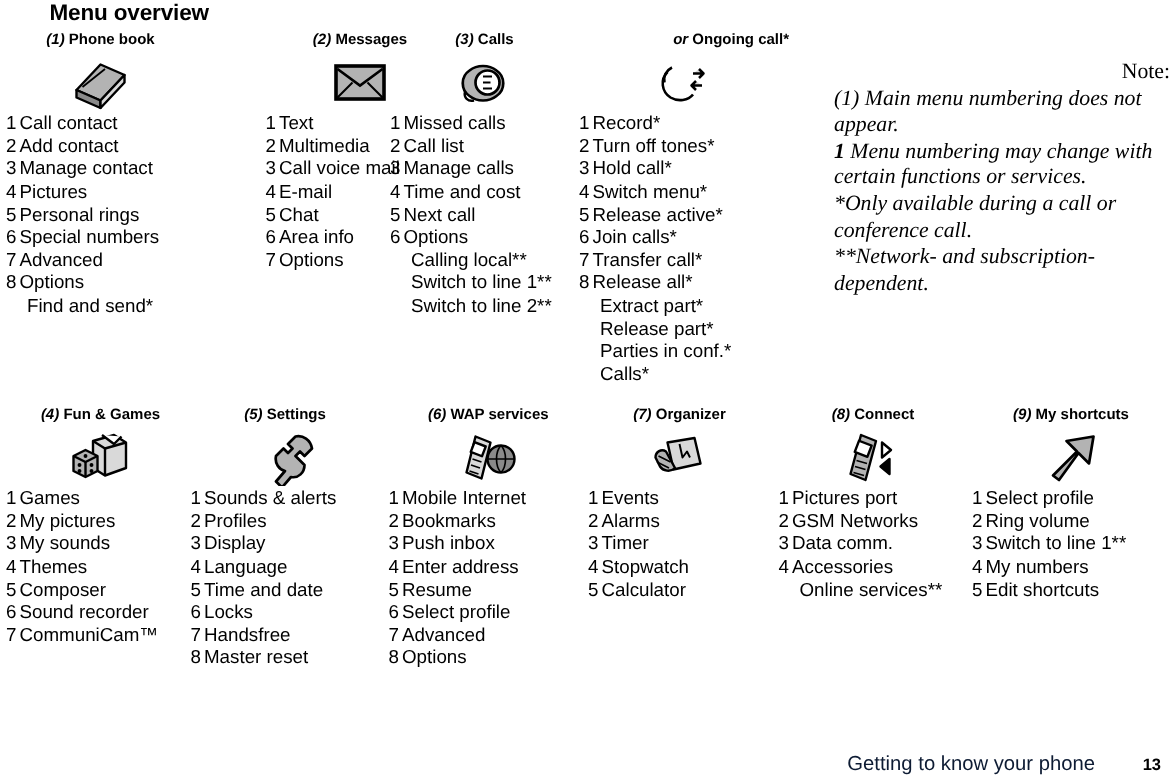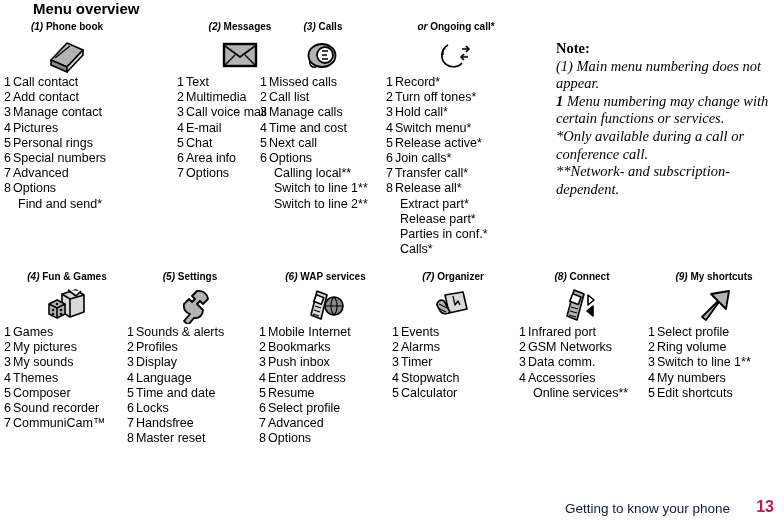--- a/index.html
+++ b/index.html
@@ -87,23 +87,24 @@
     position: absolute;
     left: 556px;
     top: 40px;
     width: 224px;
     font-family: "Liberation Serif", serif;
     font-size: 14.5px;
     line-height: 17.6px;
     font-style: italic;
   }
   .note .note-title {
-    font-weight: bold;
+    font-weight: normal;
     font-style: normal;
     display: block;
+    text-align: right;
   }
   .note .b { font-weight: bold; }
   .note p { margin: 0; }
 
   
   .footer {
     position: absolute;
     left: 0;
     bottom: 6px;
     width: 784px;
@@ -114,23 +115,23 @@
     right: 54px;
     bottom: 0;
     font-size: 13.5px;
     font-weight: normal;
     color: #0d1b33;
   }
   .footer-page {
     position: absolute;
     right: 10px;
     bottom: 0;
-    font-size: 16px;
+    font-size: 11px;
     font-weight: bold;
-    color: #be185d;
+    color: #000000;
   }
 
   svg { display: block; }
 </style>
 </head>
 <body>
 
 <div class="page">
 
   <div class="page-title">Menu overview</div>
@@ -197,21 +198,21 @@
           <li><span class="idx">3</span><span>Manage calls</span></li>
           <li><span class="idx">4</span><span>Time and cost</span></li>
           <li><span class="idx">5</span><span>Next call</span></li>
           <li><span class="idx">6</span><span>Options</span></li>
           <li class="sub"><span>Calling local**</span></li>
           <li class="sub"><span>Switch to line 1**</span></li>
           <li class="sub"><span>Switch to line 2**</span></li>
         </ul>
       </div>
     <div class="cell" id="cell-3" style="left:386px;width:140px;">
-        <div class="cell-head center" style="text-align: center;"><span class="num">or</span><span> Ongoing call*</span></div>
+        <div class="cell-head center" style="text-align: right;"><span class="num">or</span><span> Ongoing call*</span></div>
         <div class="icon-wrap">
           <svg width="44" height="36" viewBox="0 0 44 36">
      <g stroke="#000" stroke-width="1.7" fill="none" stroke-linejoin="round">
        <path d="M11 11 C6 16 7 24 13 28 C18 31 25 30 28 26" fill="#fff"></path>
        <path d="M14 8 C10 10 8 14 9 18"></path>
        <path d="M28 12 l7 0 l-3 -3 M35 12 l-3 3" fill="#d9d9d9"></path>
        <path d="M34 20 l-7 0 l3 -3 M27 20 l3 3" fill="#d9d9d9"></path>
      </g>
           </svg>
         </div>
@@ -334,21 +335,21 @@
      <g stroke="#000" stroke-width="1.6" stroke-linejoin="round">
        <path d="M14 4 l10 4 l-7 26 l-10 -4 Z" fill="#b3b3b3"></path>
        <rect x="11" y="9" width="9" height="8" fill="#fff" transform="rotate(21 15 13)"></rect>
        <path d="M11 21 l7 2 M10 25 l7 2 M9 29 l7 2" stroke-width="1.1"></path>
        <path d="M28 9 l6 5 l-6 5 Z" fill="#fff"></path>
        <path d="M33 20 l-6 5 l6 5 Z" fill="#000"></path>
      </g>
           </svg>
         </div>
         <ul class="menu-list">
-          <li><span class="idx">1</span><span>Infrared port</span></li>
+          <li><span class="idx">1</span><span>Pictures port</span></li>
           <li><span class="idx">2</span><span>GSM Networks</span></li>
           <li><span class="idx">3</span><span>Data comm.</span></li>
           <li><span class="idx">4</span><span>Accessories</span></li>
           <li class="sub"><span>Online services**</span></li>
         </ul>
       </div>
     <div class="cell" id="cell-9" style="left:648px;width:132px;">
         <div class="cell-head center"><span class="num">(9)</span><span> My shortcuts</span></div>
         <div class="icon-wrap">
           <svg width="44" height="38" viewBox="0 0 44 38">

